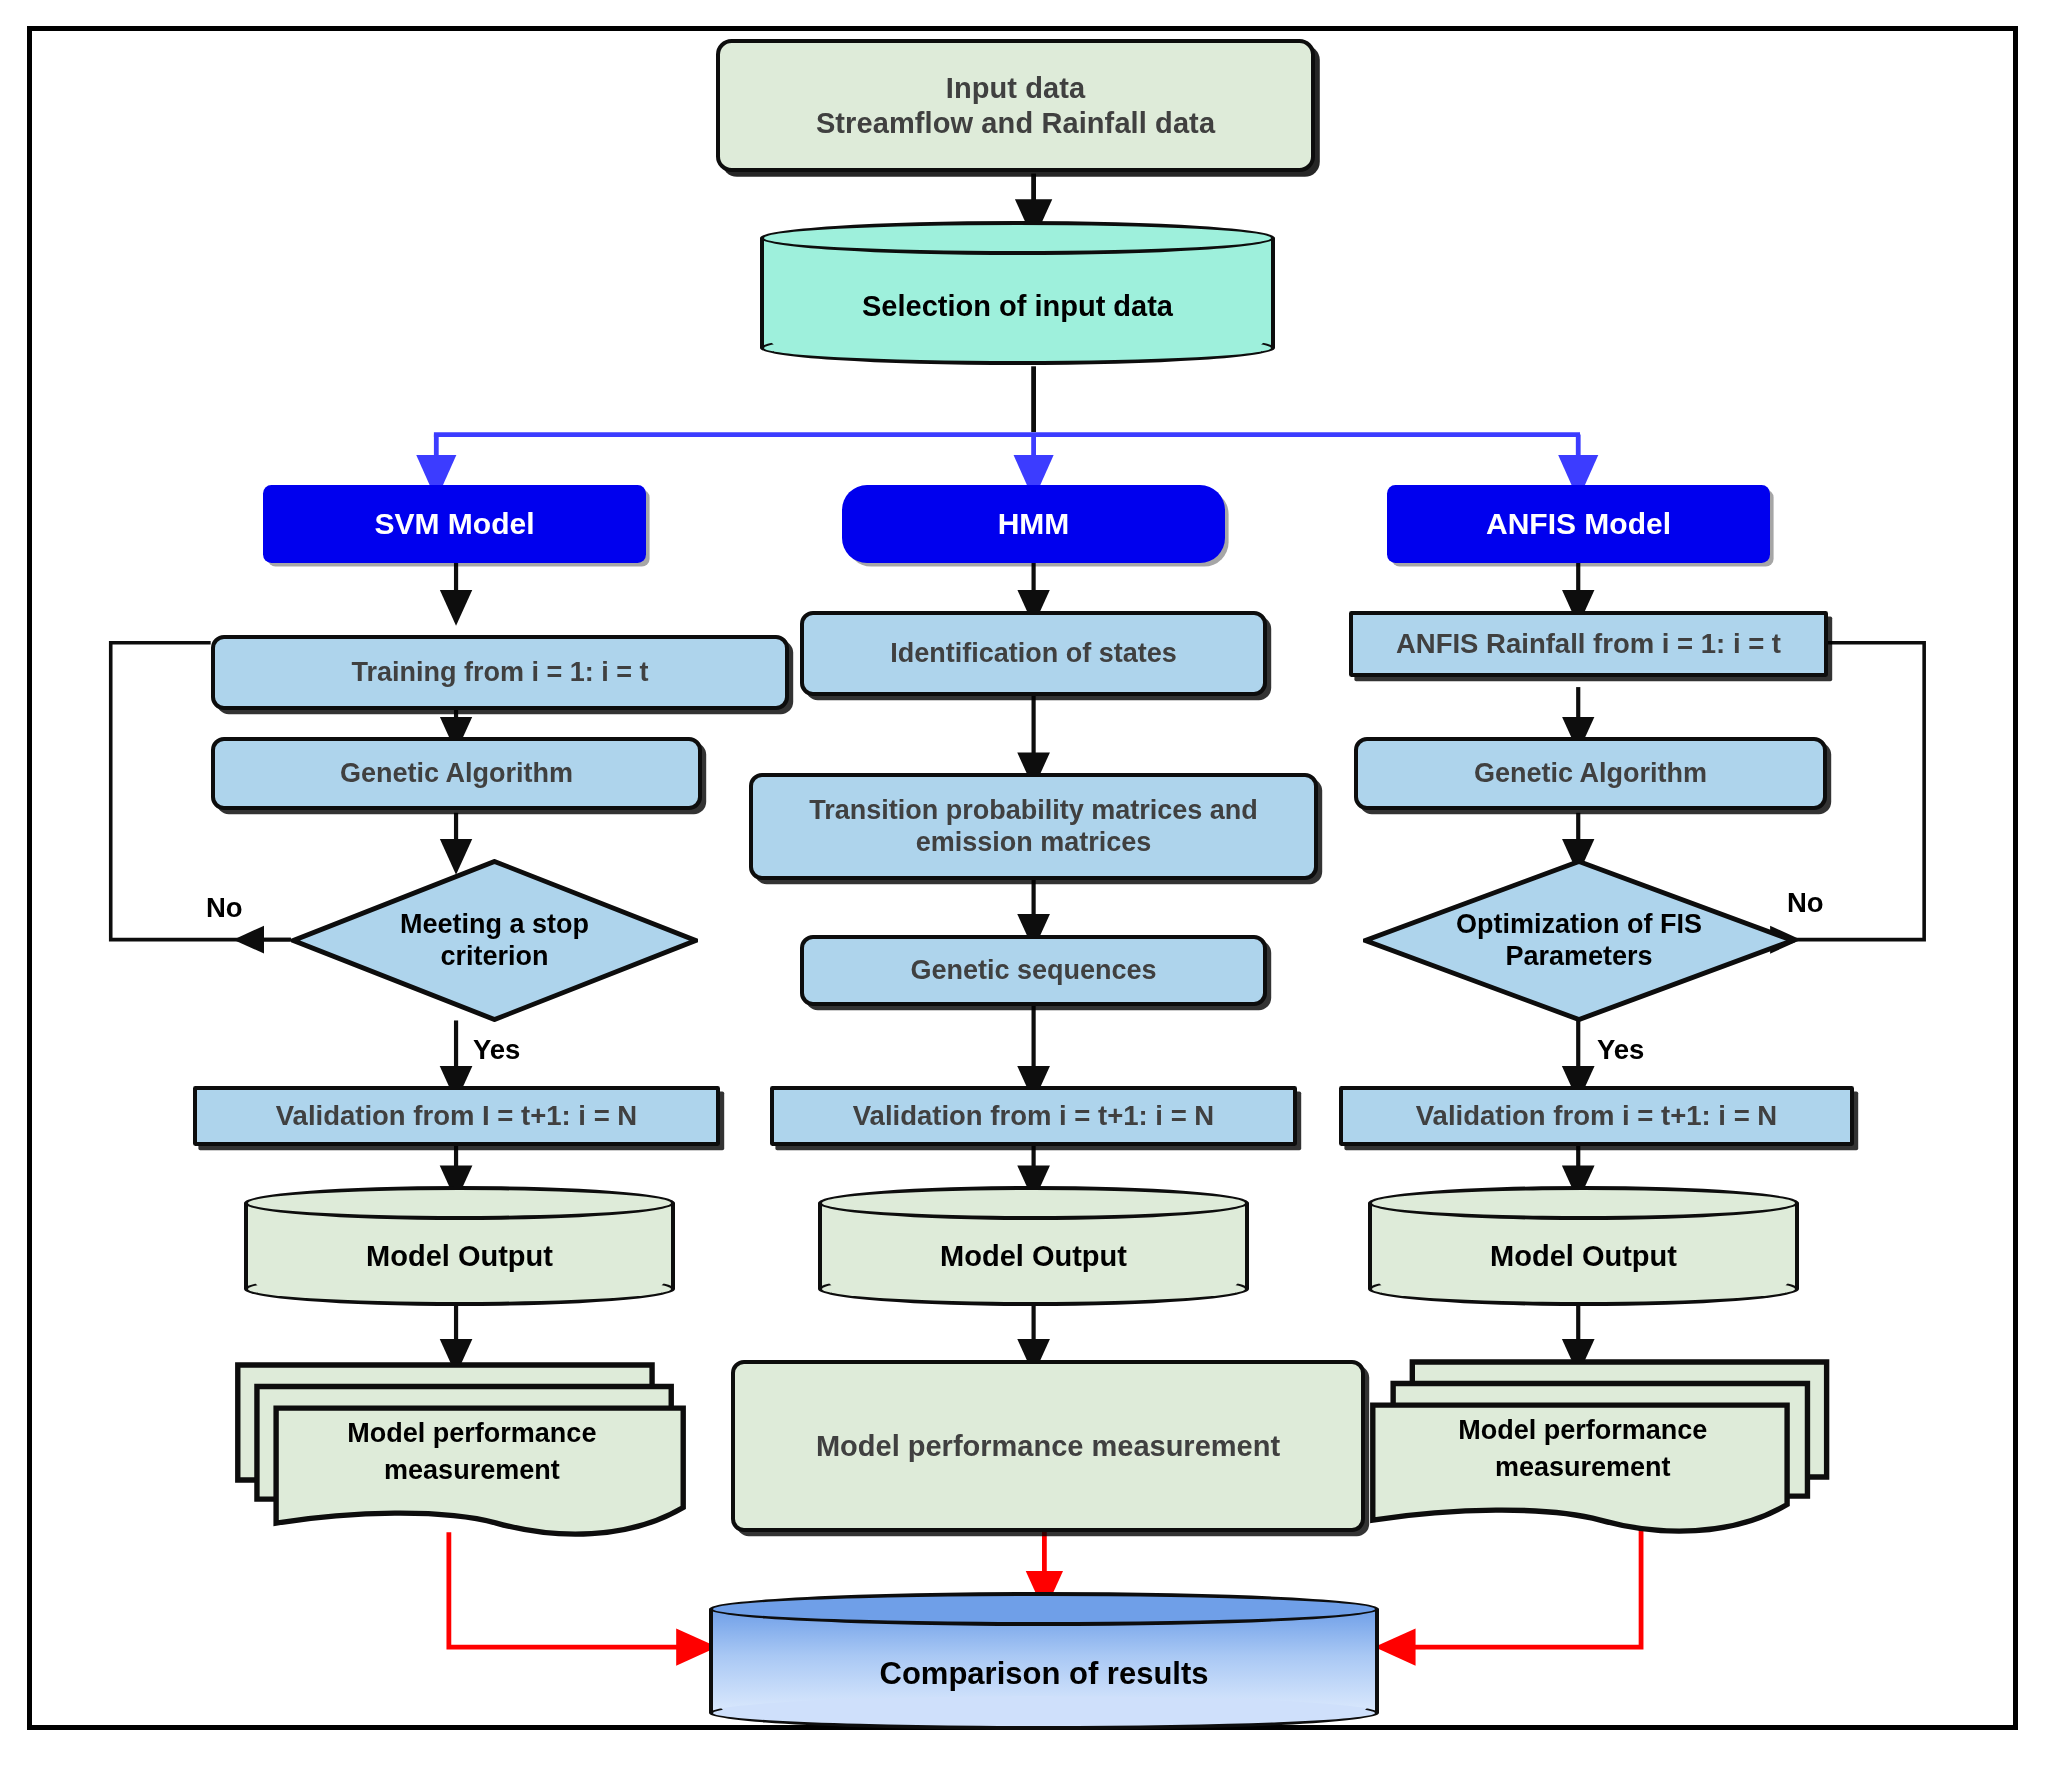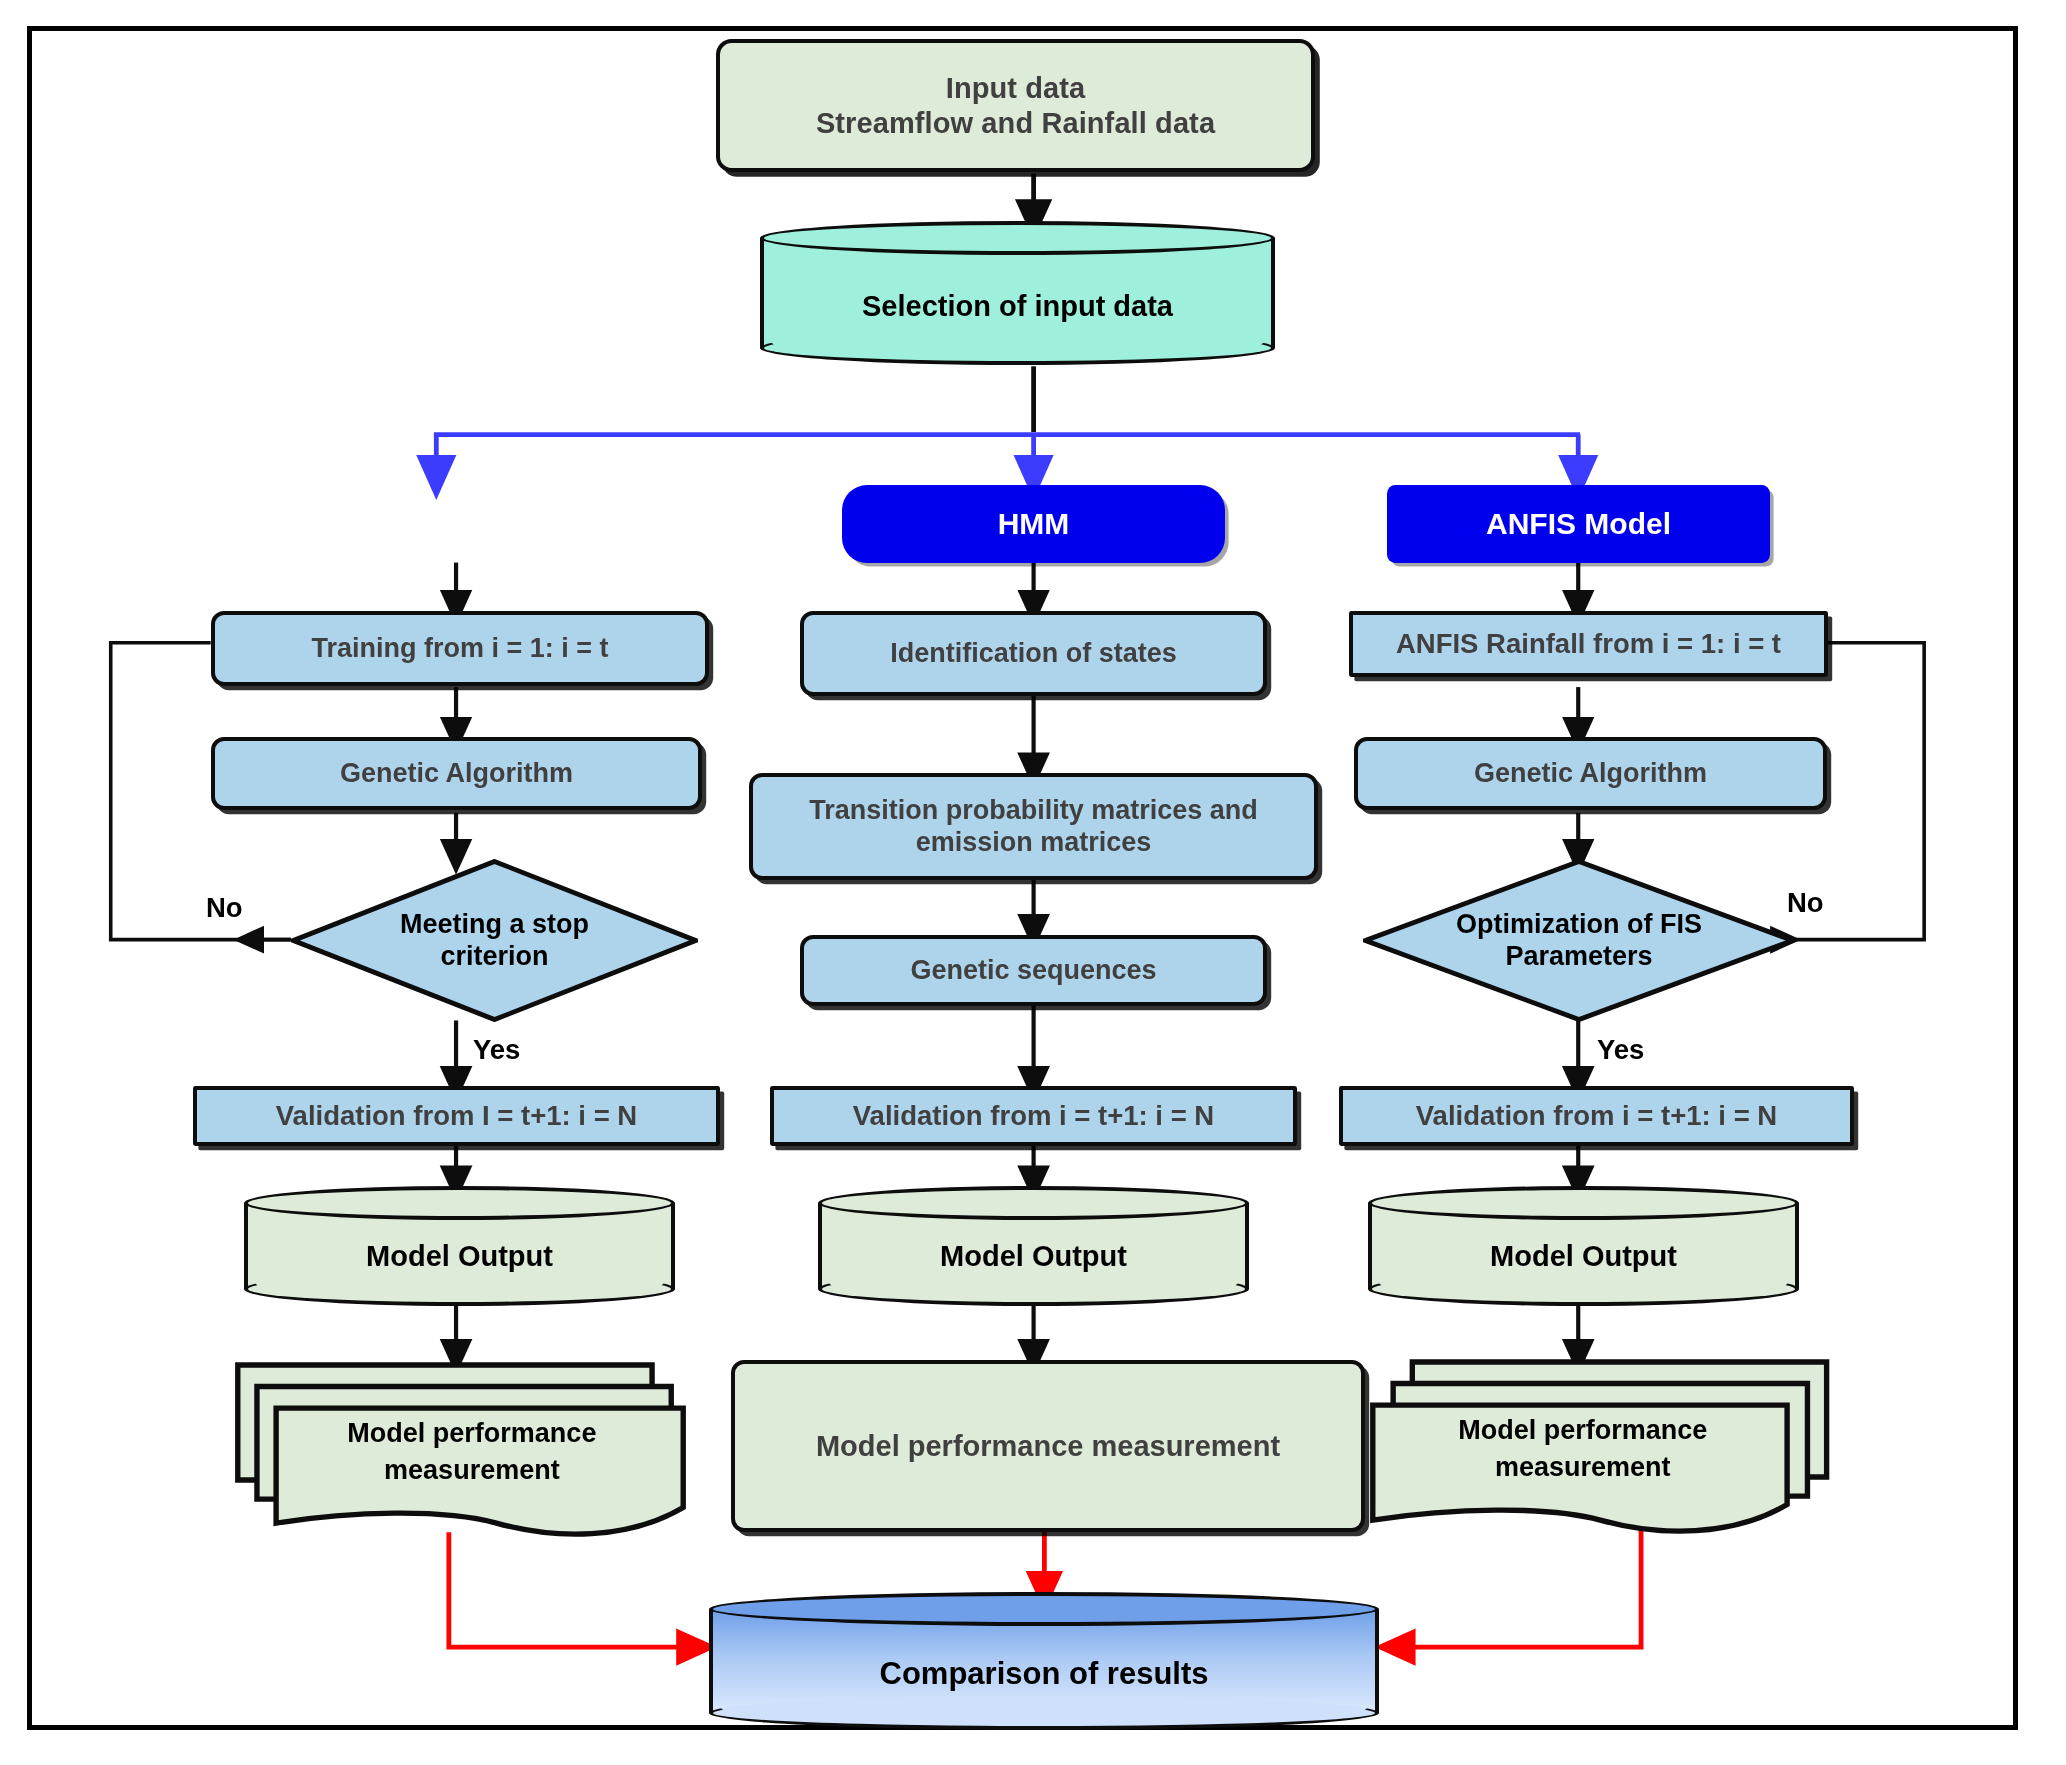--- a/index.html
+++ b/index.html
@@ -163,22 +163,25 @@
   </div>
 
   <div class="cyl teal" style="left:760px;top:221px;width:515px;height:144px;">
     <div class="body"></div>
     <div class="cap"></div>
     <div class="bot"></div>
     <div class="top"></div>
     <div class="lbl" style="font-size:29px;padding-top:27.5px;">Selection of input data</div>
   </div>
 
-
-  <div class="node rr-blue" style="left:211px;top:611px;width:498px;height:75px;">
+  <div class="node hdr-blue" style="left:263px;top:485px;width:383px;height:78px;">
+    <span>SVM Model</span>
+  </div>
+
+  <div class="node rr-blue" style="left:211px;top:635px;width:578px;height:75px;">
     <span>Training from i = 1: i = t</span>
   </div>
 
   <div class="node rr-blue" style="left:211px;top:737px;width:491px;height:73px;">
     <span>Genetic Algorithm</span>
   </div>
 
   <div class="diamond" style="left:291px;top:859px;width:407px;height:163px;">
     <svg class="shape" viewBox="0 0 680 272" preserveAspectRatio="none">
       <polygon points="340,4 676,136 340,268 4,136" fill="#aed4ec" stroke="#0d0d0d" stroke-width="8"></polygon>

